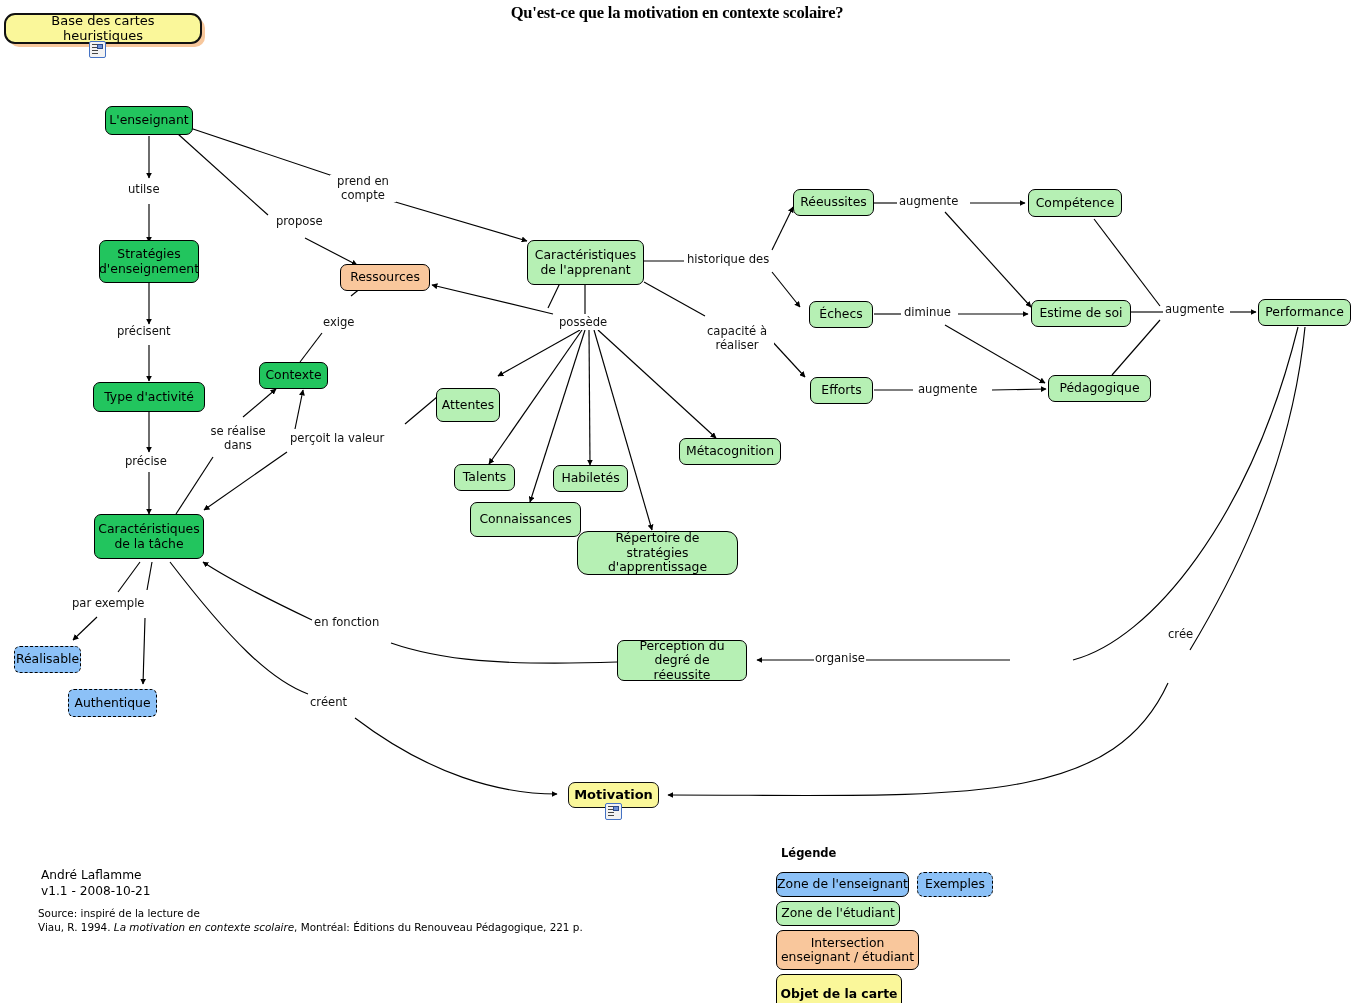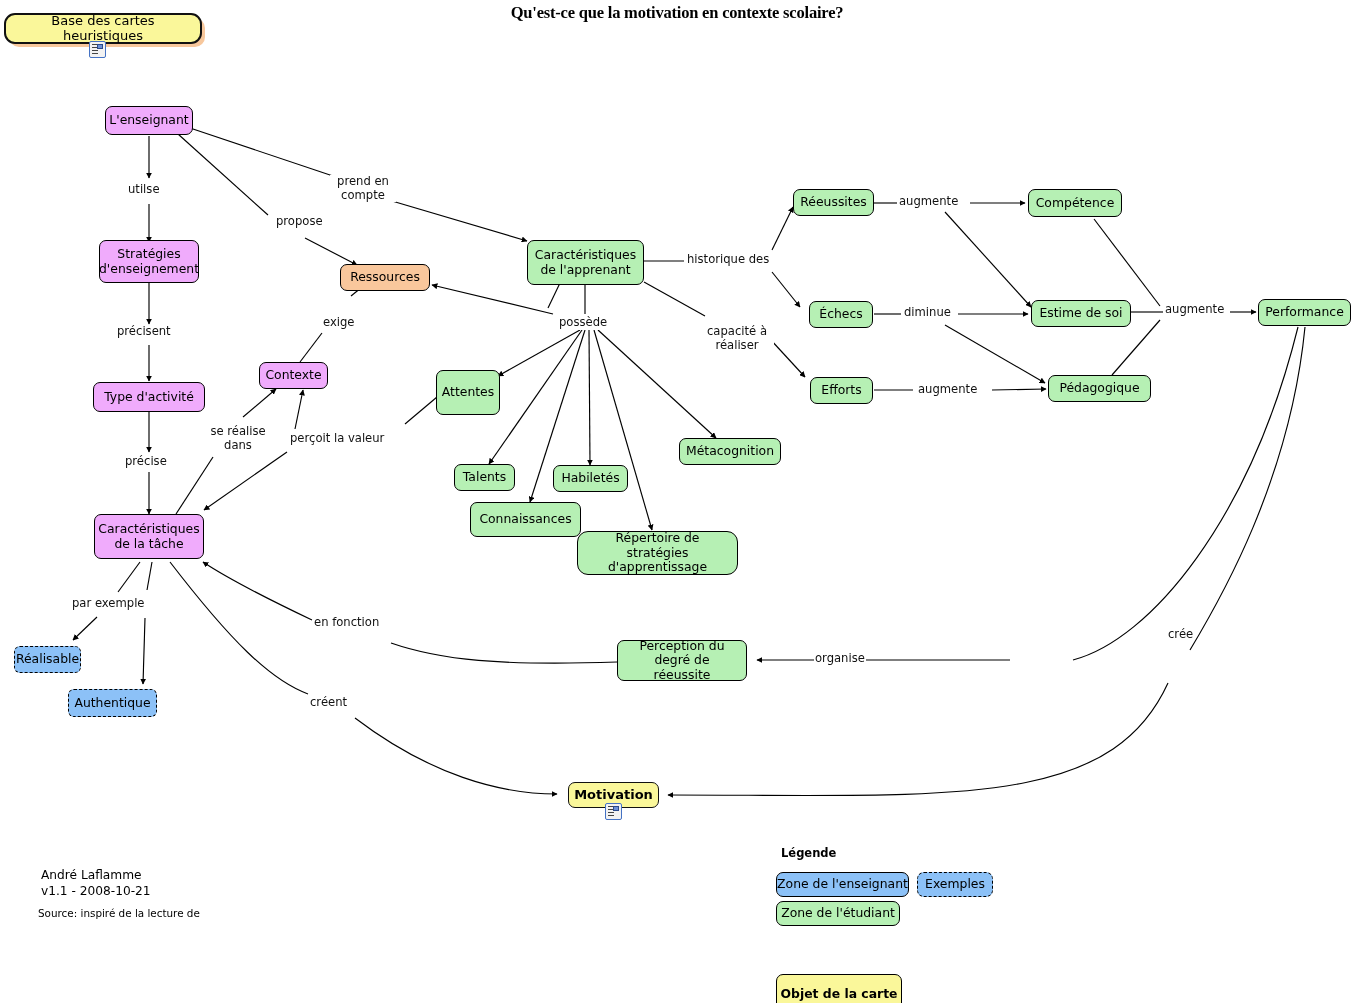--- a/index.html
+++ b/index.html
@@ -50,21 +50,21 @@
     display: flex;
     align-items: center;
     justify-content: center;
     text-align: center;
     font-size: 12.4px;
     line-height: 14.5px;
     padding: 2px 7px;
     white-space: pre-line;
     z-index: 3;
   }
-  .node.teacher   { background: #f0abfc; }
+  .node.teacher   { background: #22c55e; }
   .node.student   { background: #B6F0B4; }
   .node.inter     { background: #F9C79C; }
   .node.example   {
     background: #8CC1F7;
     border: 1.6px dashed #000000;
     border-radius: 6px;
   }
   .node.objroot {
     background: #FAF79A;
     border: 2px solid #111;
@@ -311,21 +311,21 @@
 
   <div class="node inter" style="left:340px; top:264px; width:90px; height:27px;">
     <span>Ressources</span>
   </div>
 
   <div class="node student" style="left:527px; top:240px; width:117px; height:45px;">
     <span>Caractéristiques
 de l'apprenant</span>
   </div>
 
-  <div class="node student" style="left:436px; top:370px; width:64px; height:45px;">
+  <div class="node student" style="left:436px; top:388px; width:64px; height:34px;">
     <span>Attentes</span>
   </div>
 
   <div class="node student" style="left:454px; top:464px; width:61px; height:27px;">
     <span>Talents</span>
   </div>
 
   <div class="node student" style="left:470px; top:502px; width:111px; height:35px;">
     <span>Connaissances</span>
   </div>
@@ -431,25 +431,30 @@
   </div>
 
   <div class="legend-box" style="left:917px; top:872px; width:76px; height:25px; background:#8CC1F7; border:1.6px dashed #000;">
     <span>Exemples</span>
   </div>
 
   <div class="legend-box" style="left:776px; top:901px; width:124px; height:25px; background:#B6F0B4;">
     <span>Zone de l'étudiant</span>
   </div>
 
+  <div class="legend-box" style="left:776px; top:930px; width:143px; height:40px; background:#F9C79C;">
+    <span>Intersection
+enseignant / étudiant</span>
+  </div>
 
   <div class="legend-box" style="left:776px; top:974px; width:126px; height:41px; background:#FAF79A; font-weight:bold;">
     <span>Objet de la carte</span>
   </div>
 
   <div class="footer-block f-author">André Laflamme
 v1.1 - 2008-10-21</div>
 
   <div class="footer-block f-src">
     <div>Source: inspiré de la lecture de</div>
+    <div><span>Viau, R.  1994. </span><span class="ital">La motivation en contexte scolaire</span><span>, Montréal: Éditions du Renouveau Pédagogique,  221 p.</span></div>
   </div>
 
 </div>
 
 </body></html>

